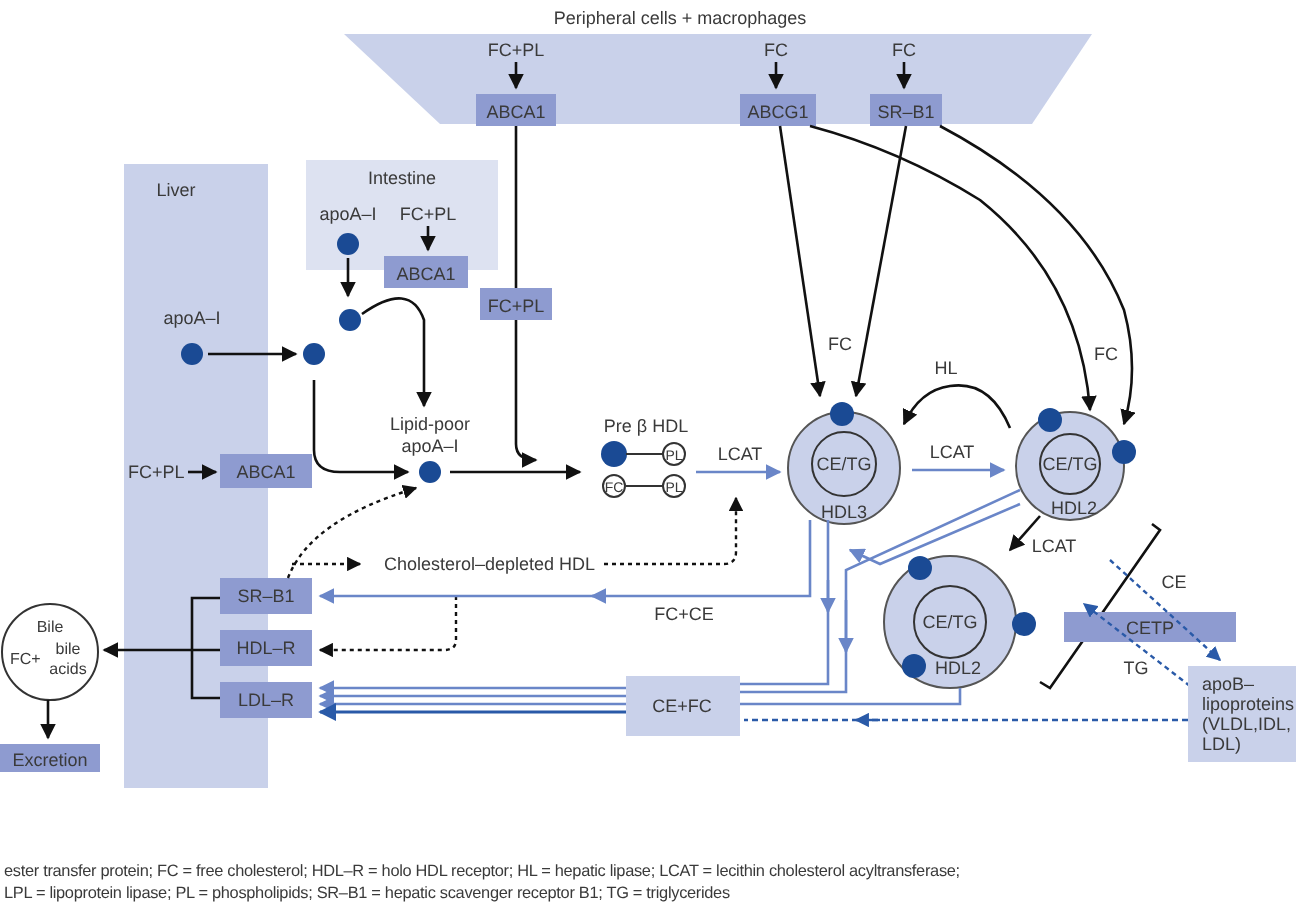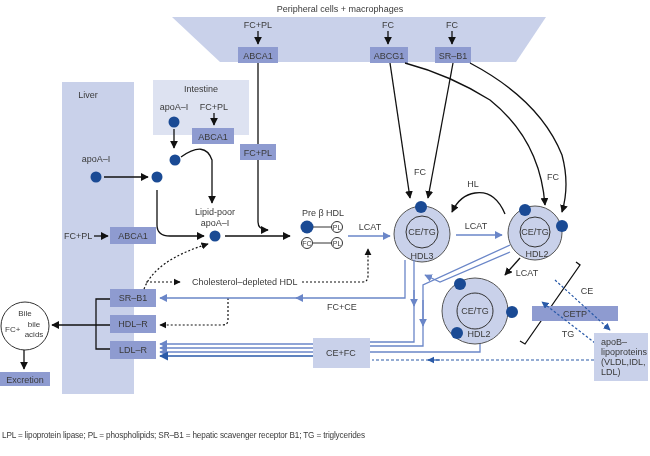--- a/index.html
+++ b/index.html
@@ -190,14 +190,15 @@
   <line x1="313" y1="344" x2="160" y2="344" stroke="#6a86c8" stroke-width="1.3" marker-end="url(#abl)"></line>
   <line x1="313" y1="348" x2="160" y2="348" stroke="#6a86c8" stroke-width="1.3" marker-end="url(#abl)"></line>
   <line x1="313" y1="352" x2="160" y2="352" stroke="#6a86c8" stroke-width="1.3" marker-end="url(#abl)"></line>
   <line x1="313" y1="356" x2="160" y2="356" stroke="#2a5aa8" stroke-width="1.5" marker-end="url(#abd)"></line>
 
   <line x1="594" y1="360" x2="372" y2="360" stroke="#2a5aa8" stroke-width="1.2" stroke-dasharray="3,2"></line>
   <line x1="440" y1="360" x2="428" y2="360" stroke="#2a5aa8" stroke-width="1.2" marker-end="url(#abd)"></line>
 </svg>
 
 <div class="caption">
+  <div>ester transfer protein; FC = free cholesterol; HDL–R = holo HDL receptor; HL = hepatic lipase; LCAT = lecithin cholesterol acyltransferase;</div>
   <div>LPL = lipoprotein lipase; PL = phospholipids; SR–B1 = hepatic scavenger receptor B1; TG = triglycerides</div>
 </div>
 
 </body></html>

